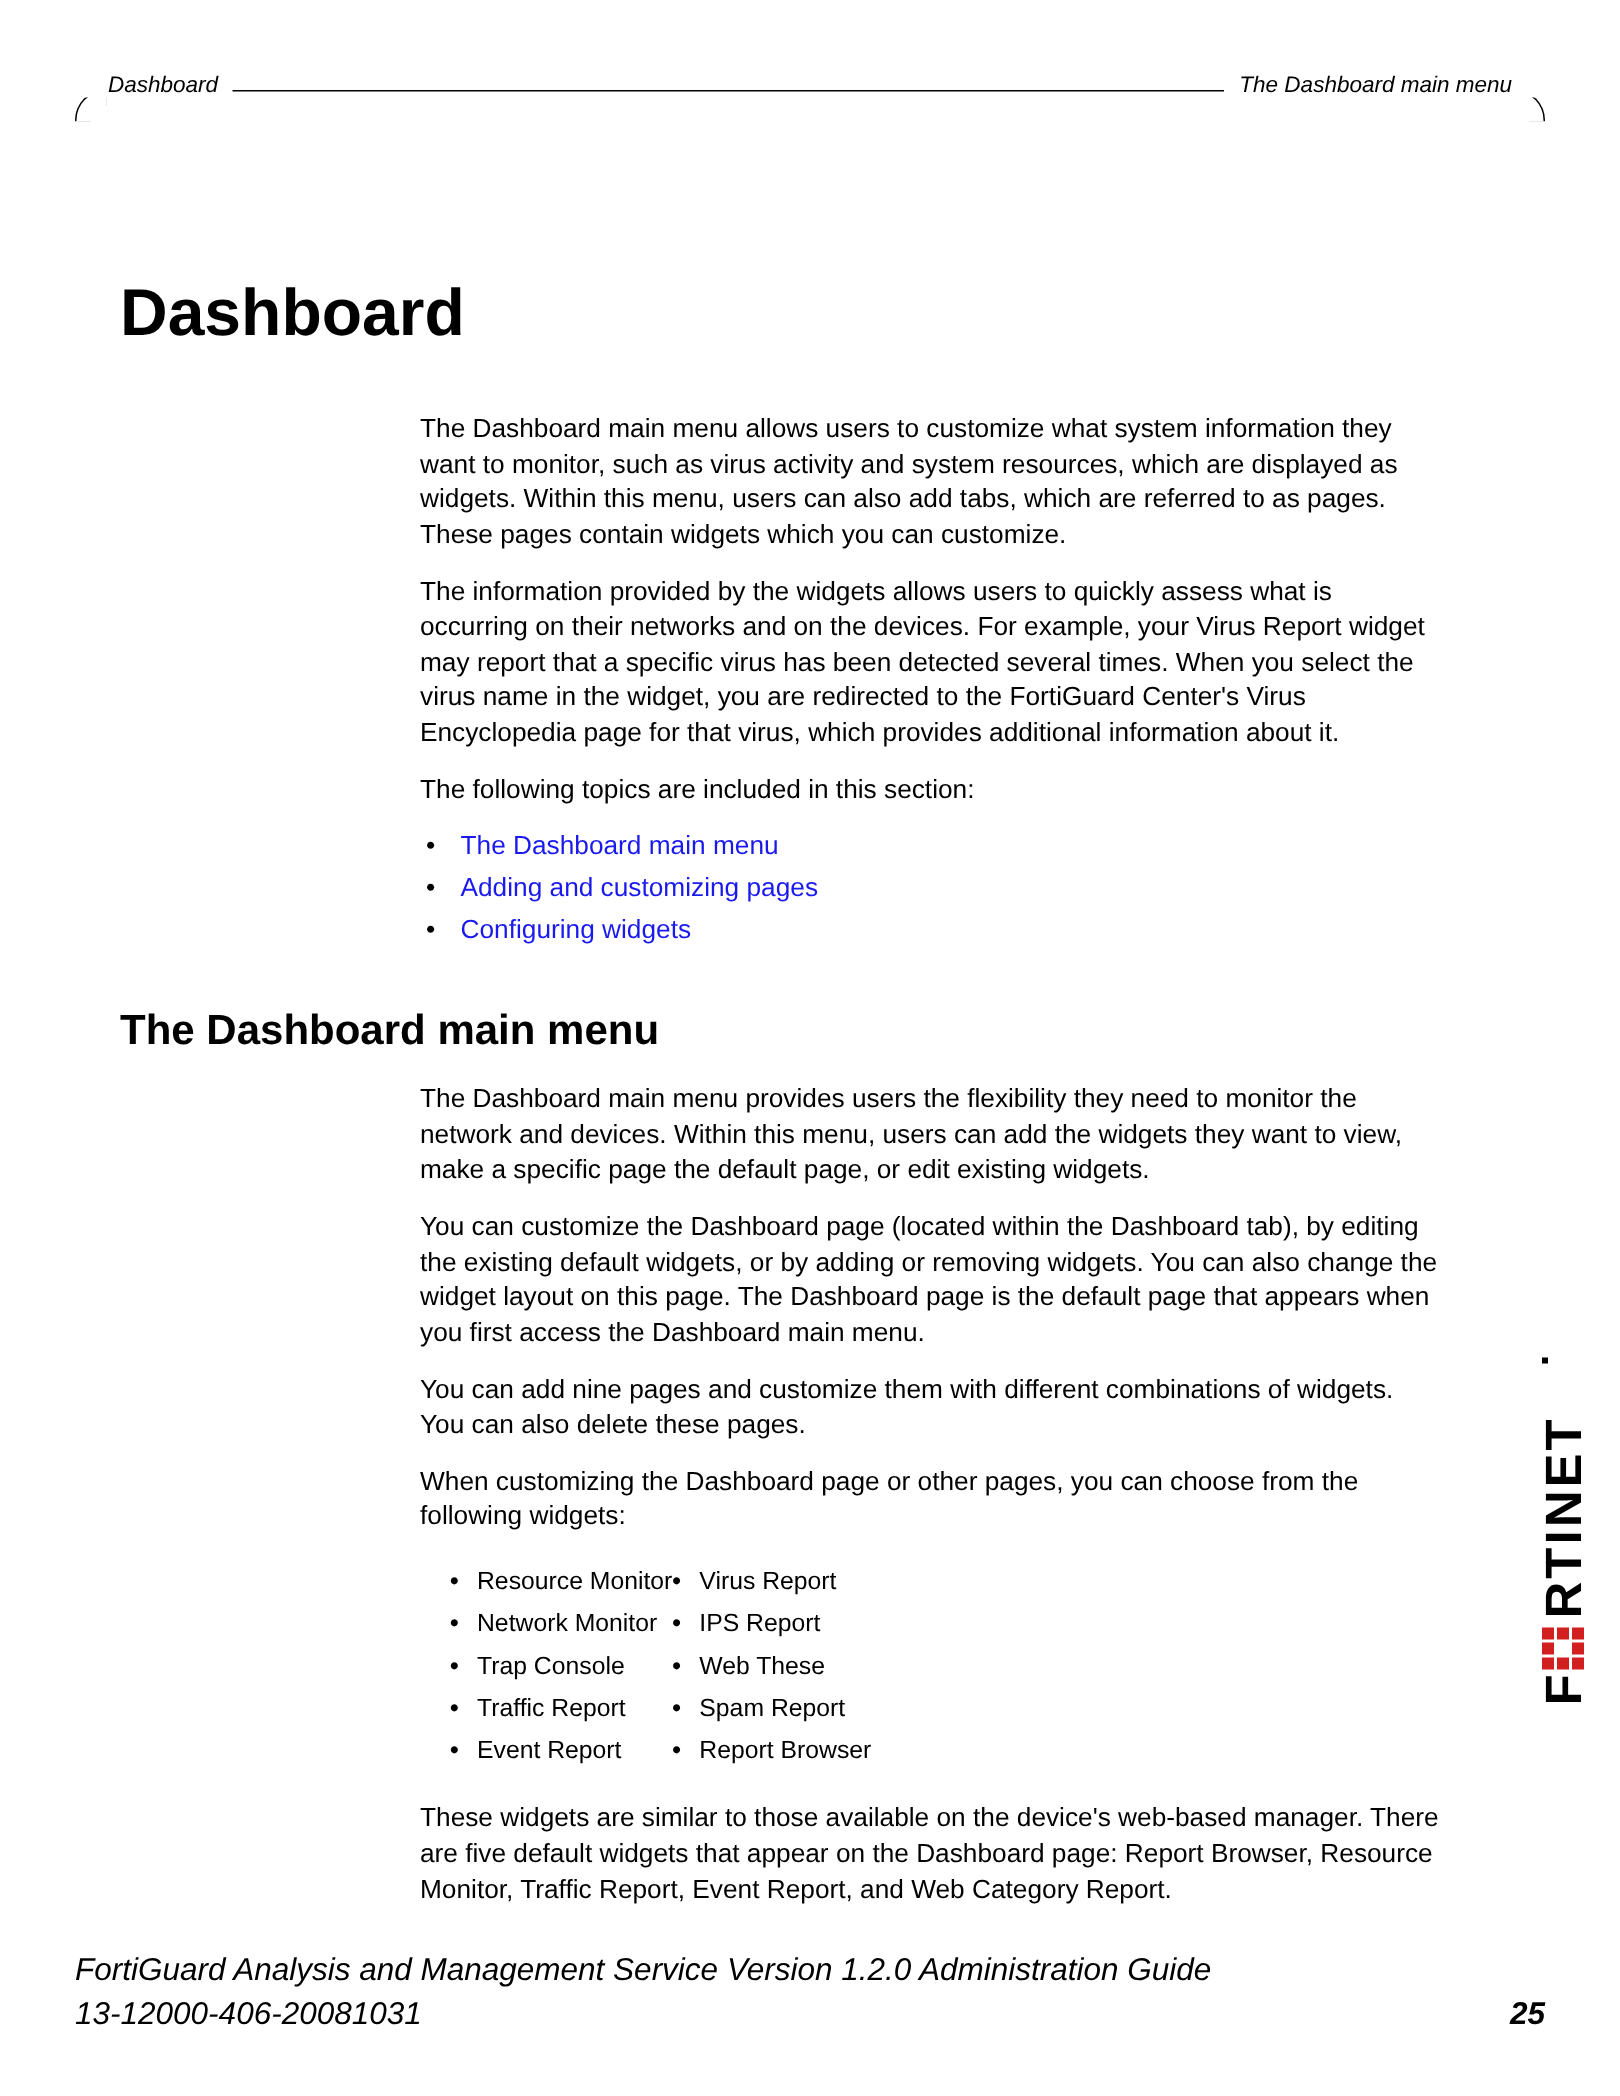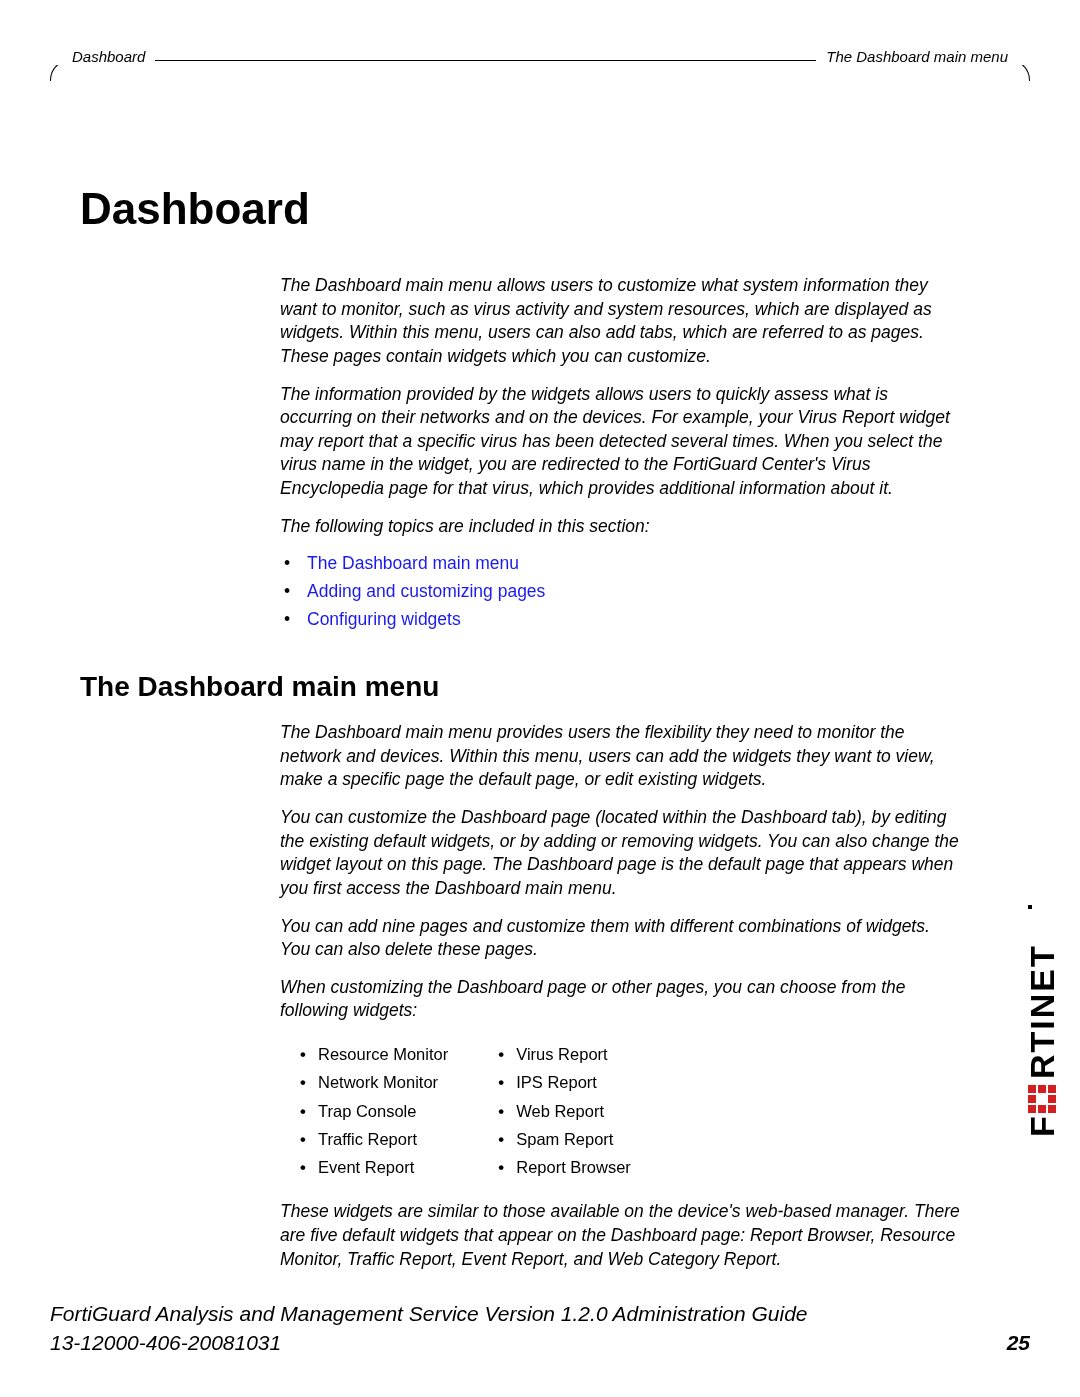--- a/index.html
+++ b/index.html
@@ -69,21 +69,20 @@
   }
 
   .body-col {
     margin-left: 230px;
     margin-right: 70px;
     font-size: 17.5px;
     line-height: 1.35;
   }
   .body-col p {
     margin: 0 0 14px 0;
-    font-style: italic;
   }
 
   .topic-list {
     list-style: none;
     padding: 0;
     margin: 0 0 40px 0;
   }
   .topic-list li {
     color: #1a1aee;
     margin: 4px 0;
@@ -98,21 +97,20 @@
 
   .section-title {
     font-weight: 700;
     font-size: 28px;
     margin: 30px 0 18px 30px;
   }
 
   
   .widget-cols {
     display: flex;
-    gap: 50px;
     margin: 4px 0 16px 20px;
     font-size: 16.5px;
   }
   .widget-cols ul {
     list-style: none;
     padding: 0; margin: 0;
   }
   .widget-cols li {
     margin: 6px 0;
   }
@@ -188,21 +186,21 @@
       <ul>
         <li>Resource Monitor</li>
         <li>Network Monitor</li>
         <li>Trap Console</li>
         <li>Traffic Report</li>
         <li>Event Report</li>
       </ul>
       <ul>
         <li>Virus Report</li>
         <li>IPS Report</li>
-        <li>Web Report</li>
+        <li>Web These</li>
         <li>Spam Report</li>
         <li>Report Browser</li>
       </ul>
     </div>
 
     <p>These widgets are similar to those available on the device's web-based manager. There are five default widgets that appear on the Dashboard page: Report Browser, Resource Monitor, Traffic Report, Event Report, and Web Category Report.</p>
   </div>
 
   <div class="brand-vert">
     <svg class="brand" width="40" height="240" viewBox="0 0 40 240">

